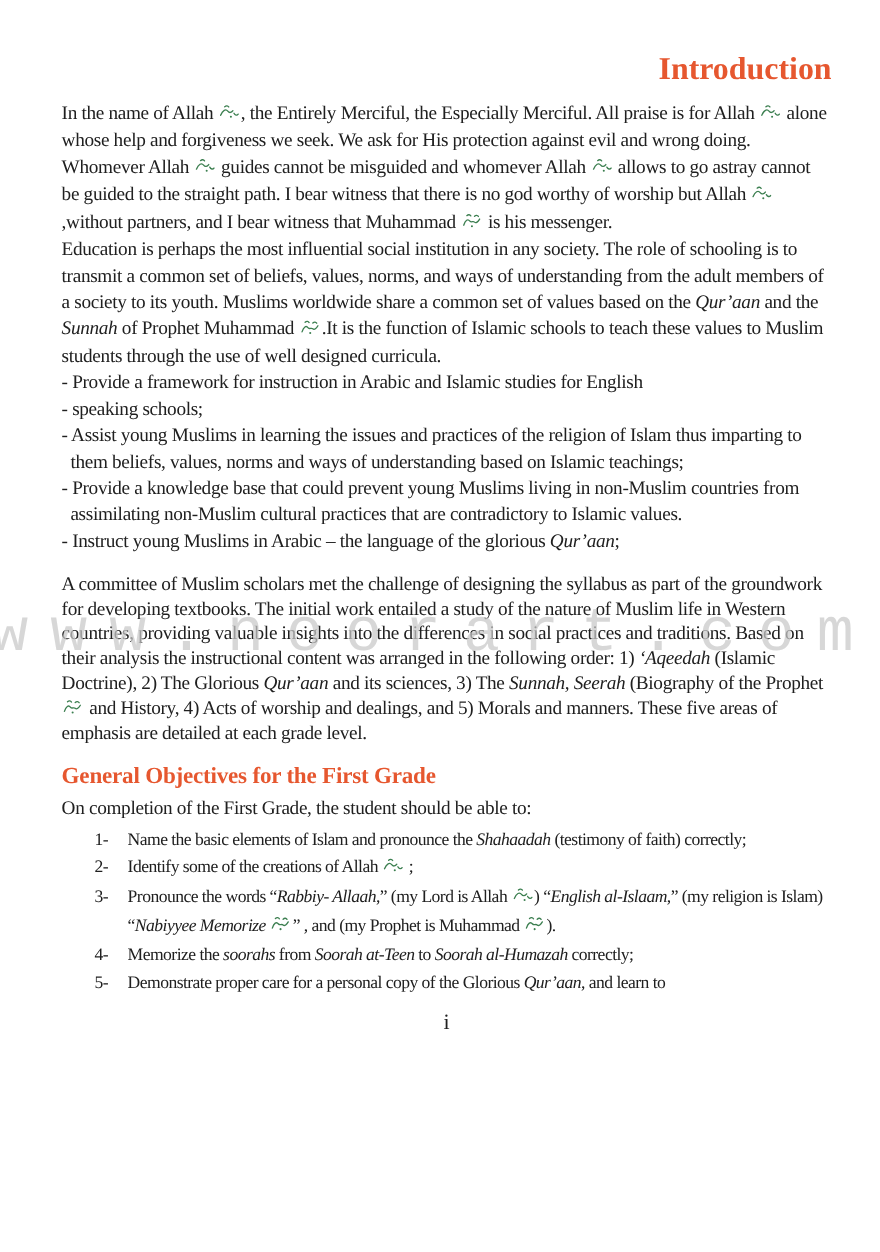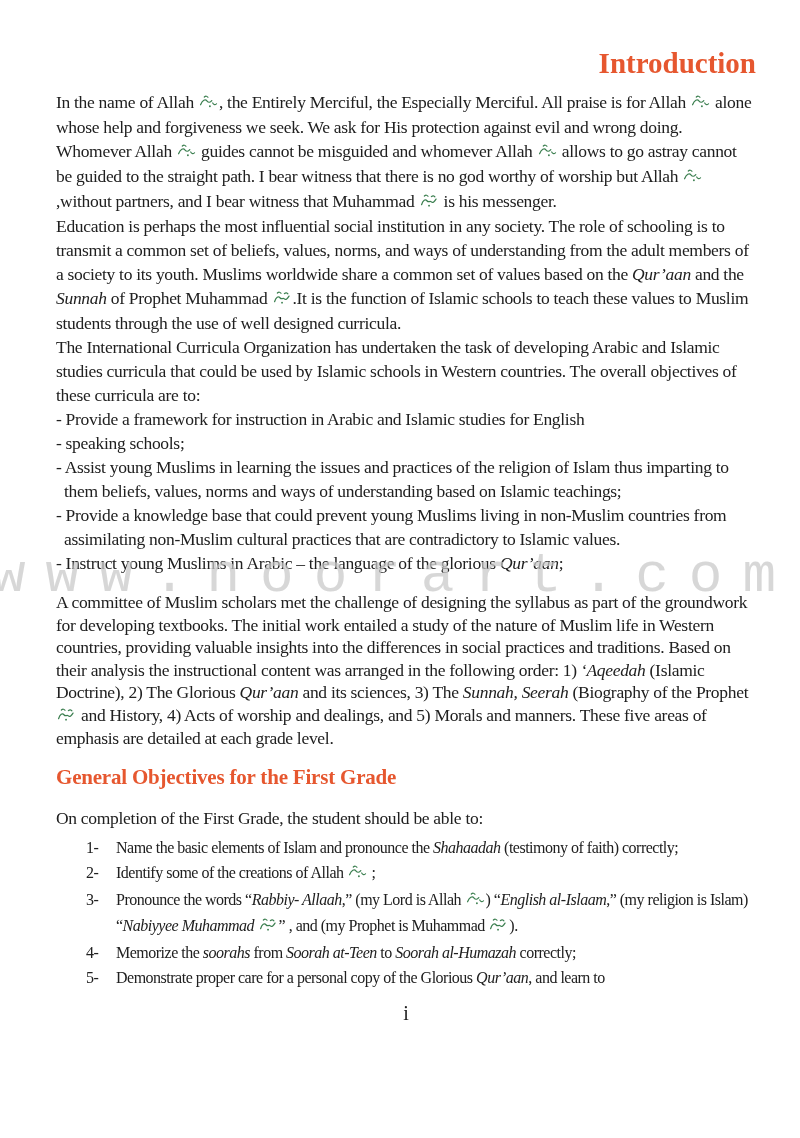--- a/index.html
+++ b/index.html
@@ -41,21 +41,21 @@
     font-size: 21px;
     line-height: 27px;
     font-weight: bold;
     letter-spacing: -0.2px;
     color: var(--heading-color, #E6572F);
   }
   .sec-heading.v-mt-lg { margin-top: 14px; }
 
   .para { margin: 0; }
   .para.v-committee { margin-top: 16px; line-height: 22.5px; }
-  .para.v-lead { margin-top: 15px; }
+  .para.v-lead { margin-top: 3px; }
 
   .dash-item { padding-left: 8px; text-indent: -8px; }
 
   .num-item {
     display: flex;
     margin-left: 30px;
     font-size: 16px;
     line-height: 25.5px;
     letter-spacing: -0.5px;
   }
@@ -147,21 +147,20 @@
             <circle cx="9.5" cy="12.5" r="1" fill="currentColor"></circle>
           </svg></span><span> is his messenger.</span></p>
       <p class="para"><span>Education is perhaps the most influential social institution in any society. The role of schooling is to transmit a common set of beliefs, values, norms, and ways of understanding from the adult members of a society to its youth. Muslims worldwide share a common set of values based on the </span><span class="it">Qur’aan</span><span> and the </span><span class="it">Sunnah</span><span> of Prophet Muhammad </span><span class="hon"><svg viewBox="0 0 20 15" width="19" height="14" aria-hidden="true">
             <g fill="none" stroke="currentColor" stroke-width="1.3" stroke-linecap="round">
               <path d="M1.5 11.5 C3 6.5,5.5 5,7.5 7.5 C9 9.3,10.5 7,12 8.5 C13.5 10,15.5 8,17 5.5"></path>
               <path d="M4.5 2.2 C6 0.8,7.6 1.2,8.4 2.4"></path>
               <path d="M12 2.8 C13.5 1.4,15 1.8,15.8 3"></path>
             </g>
             <circle cx="9.5" cy="12.5" r="1" fill="currentColor"></circle>
           </svg></span><span>.It is the function of Islamic schools to teach these values to Muslim students through the use of well designed curricula.</span></p>
-      <p class="para"><span>The International Curricula Organization has undertaken the task of developing Arabic and Islamic studies curricula that could be used by Islamic schools in Western countries. The overall objectives of these curricula are to:</span></p>
       <div class="dash-item"><span>- Provide a framework for instruction in Arabic and Islamic studies for English</span></div>
       <div class="dash-item"><span>- speaking schools;</span></div>
       <div class="dash-item"><span>- Assist young Muslims in learning the issues and practices of the religion of Islam thus imparting to them beliefs, values, norms and ways of understanding based on Islamic teachings;</span></div>
       <div class="dash-item"><span>- Provide a knowledge base that could prevent young Muslims living in non-Muslim countries from assimilating non-Muslim cultural practices that are contradictory to Islamic values.</span></div>
       <div class="dash-item"><span>- Instruct young Muslims in Arabic – the language of the glorious </span><span class="it">Qur’aan</span><span>;</span></div>
       <p class="para v-committee"><span>A committee of Muslim scholars met the challenge of designing the syllabus as part of the groundwork for developing textbooks. The initial work entailed a study of the nature of Muslim life in Western countries, providing valuable insights into the differences in social practices and traditions. Based on their analysis the instructional content was arranged in the following order: 1) </span><span class="it">‘Aqeedah</span><span> (Islamic Doctrine), 2) The Glorious </span><span class="it">Qur’aan</span><span> and its sciences, 3) The </span><span class="it">Sunnah, Seerah</span><span> (Biography of the Prophet </span><span class="hon"><svg viewBox="0 0 20 15" width="19" height="14" aria-hidden="true">
             <g fill="none" stroke="currentColor" stroke-width="1.3" stroke-linecap="round">
               <path d="M1.5 11.5 C3 6.5,5.5 5,7.5 7.5 C9 9.3,10.5 7,12 8.5 C13.5 10,15.5 8,17 5.5"></path>
               <path d="M4.5 2.2 C6 0.8,7.6 1.2,8.4 2.4"></path>
               <path d="M12 2.8 C13.5 1.4,15 1.8,15.8 3"></path>
@@ -187,21 +186,21 @@
       </div>
       <div class="num-item">
         <span class="num">3-</span>
         <span class="num-text"><span>Pronounce the words “</span><span class="it">Rabbiy- Allaah</span><span>,” (my Lord is Allah </span><span class="hon"><svg viewBox="0 0 20 15" width="19" height="14" aria-hidden="true">
               <g fill="none" stroke="currentColor" stroke-width="1.3" stroke-linecap="round">
                 <path d="M1.5 10.5 C3.5 5.5,6.5 4,8.5 6.5 C10 8.5,12 8,13.5 6"></path>
                 <path d="M5.5 2.2 C7 0.8,8.6 1.2,9.4 2.4"></path>
                 <path d="M14.5 8.5 C15.5 10.5,17.5 11,18.6 9.4"></path>
               </g>
               <circle cx="11.5" cy="12" r="1" fill="currentColor"></circle>
-            </svg></span><span>) “</span><span class="it">English al-Islaam</span><span>,” (my religion is Islam) “</span><span class="it">Nabiyyee Muhammad</span><span> </span><span class="hon"><svg viewBox="0 0 20 15" width="19" height="14" aria-hidden="true">
+            </svg></span><span>) “</span><span class="it">English al-Islaam</span><span>,” (my religion is Islam) “</span><span class="it">Nabiyyee Memorize</span><span> </span><span class="hon"><svg viewBox="0 0 20 15" width="19" height="14" aria-hidden="true">
               <g fill="none" stroke="currentColor" stroke-width="1.3" stroke-linecap="round">
                 <path d="M1.5 11.5 C3 6.5,5.5 5,7.5 7.5 C9 9.3,10.5 7,12 8.5 C13.5 10,15.5 8,17 5.5"></path>
                 <path d="M4.5 2.2 C6 0.8,7.6 1.2,8.4 2.4"></path>
                 <path d="M12 2.8 C13.5 1.4,15 1.8,15.8 3"></path>
               </g>
               <circle cx="9.5" cy="12.5" r="1" fill="currentColor"></circle>
             </svg></span><span>” , and (my Prophet is Muhammad </span><span class="hon"><svg viewBox="0 0 20 15" width="19" height="14" aria-hidden="true">
               <g fill="none" stroke="currentColor" stroke-width="1.3" stroke-linecap="round">
                 <path d="M1.5 11.5 C3 6.5,5.5 5,7.5 7.5 C9 9.3,10.5 7,12 8.5 C13.5 10,15.5 8,17 5.5"></path>
                 <path d="M4.5 2.2 C6 0.8,7.6 1.2,8.4 2.4"></path>

